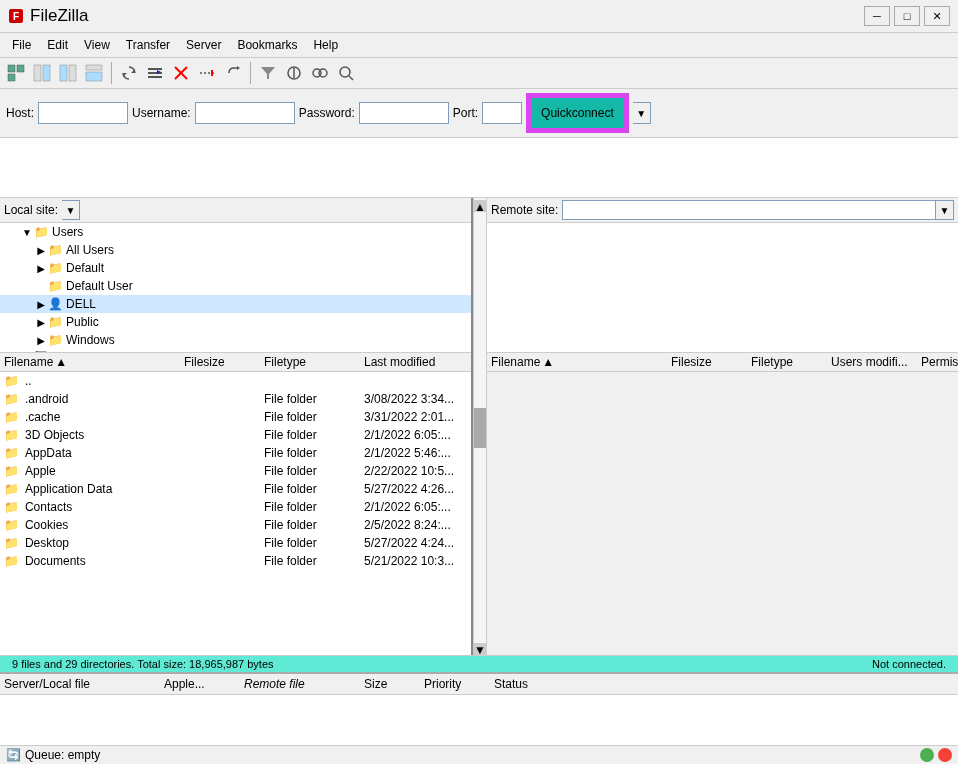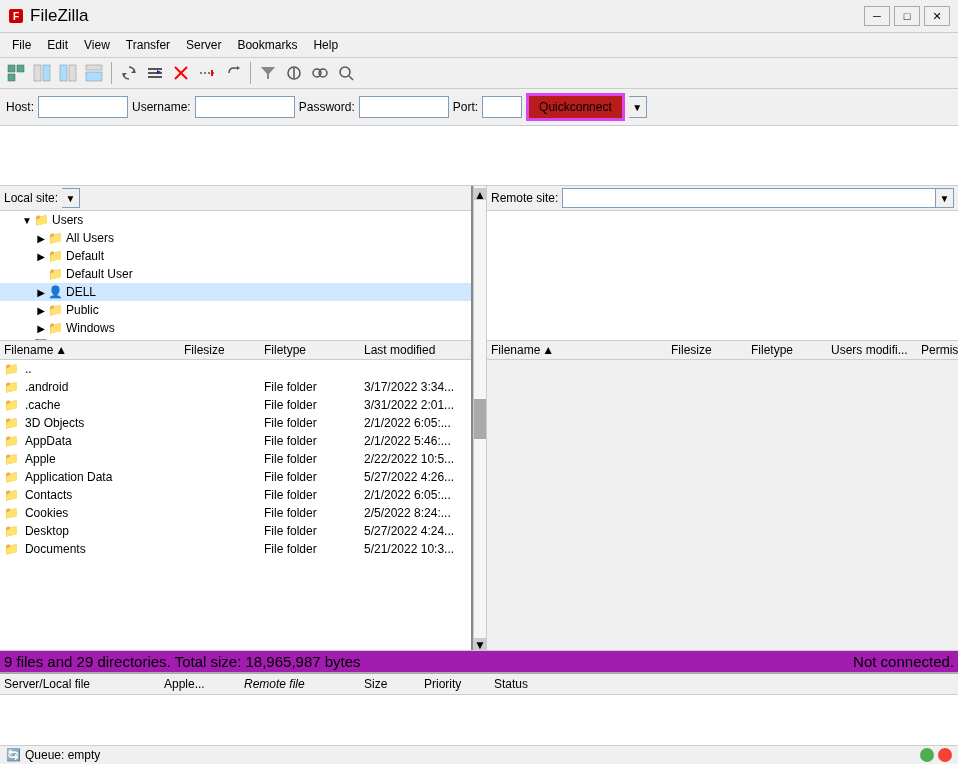--- a/index.html
+++ b/index.html
@@ -23,21 +23,21 @@
     .toolbar-sep { width: 1px; height: 22px; background: #aaa; margin: 0 3px; }
     
     
     #connbar { background: #f0f0f0; display: flex; align-items: center; padding: 4px 6px; gap: 4px; border-bottom: 1px solid #ccc; }
     .conn-label { font-size: 12px; }
     .conn-input { height: 22px; border: 1px solid #7f9db9; background: white; font-size: 12px; padding: 1px 3px; }
     #host-input { width: 90px; }
     #username-input { width: 100px; }
     #password-input { width: 90px; }
     #port-input { width: 40px; }
-    #quickconnect-btn { height: 28px; padding: 0 10px; background: #b91c1c; border: 3px solid #d946ef; cursor: pointer; font-size: 12px; }
+    #quickconnect-btn { height: 40px; padding: 0 10px; background: #14b8a6; border: 5px solid #d946ef; cursor: pointer; font-size: 12px; }
     #quickconnect-arrow { width: 18px; height: 22px; background: #f0f0f0; border: 1px solid #7f9db9; border-left: none; cursor: pointer; display: flex; align-items: center; justify-content: center; font-size: 10px; }
     
     
     #msglog { height: 60px; background: white; border-bottom: 1px solid #ccc; padding: 2px 4px; overflow-y: auto; font-size: 11px; }
     
     
     .site-bar { display: flex; align-items: center; padding: 2px 4px; background: #f0f0f0; border-bottom: 1px solid #ccc; font-size: 12px; }
     .site-label { font-weight: normal; margin-right: 4px; white-space: nowrap; }
     .site-path { flex: 1; height: 20px; border: 1px solid #7f9db9; background: white; padding: 1px 3px; font-size: 12px; }
     .site-dropdown { width: 18px; height: 20px; background: #f0f0f0; border: 1px solid #7f9db9; border-left: none; cursor: pointer; display: flex; align-items: center; justify-content: center; font-size: 10px; }
@@ -53,21 +53,21 @@
     .col-size { flex: 0 0 80px; text-align: right; }
     .col-type { flex: 0 0 100px; }
     .col-modified { flex: 1; }
     .file-row { display: flex; align-items: center; padding: 1px 0; cursor: pointer; }
     .file-row .file-col { padding: 1px 4px; }
     
     
     .not-connected { flex: 1; display: flex; align-items: center; justify-content: center; font-size: 12px; color: #555; background: white; }
     
     
-    #statusbar { background: #a21caf; border-top: 1px solid #ccc; padding: 2px 4px; font-size: 15px; display: flex; gap: 10px; }
+    #statusbar { background: #5eead4; border-top: 1px solid #ccc; padding: 2px 12px; font-size: 11px; display: flex; gap: 10px; }
     
     
     #queue-area { border-top: 2px solid #aaa; }
     #queue-tabs { display: flex; align-items: flex-end; padding: 4px 4px 0 4px; background: #f0f0f0; border-bottom: 1px solid #ccc; gap: 2px; }
     .queue-tab { padding: 3px 10px; background: #f0f0f0; border: 1px solid #ccc; border-bottom: none; cursor: pointer; font-size: 12px; }
     .queue-tab.active { background: white; font-weight: normal; }
     
     #queue-header { display: flex; align-items: center; background: #f0f0f0; border-bottom: 1px solid #ccc; font-size: 12px; padding: 2px 0; }
     .queue-col { padding: 1px 4px; overflow: hidden; text-overflow: ellipsis; white-space: nowrap; }
     .qcol-server { flex: 0 0 160px; }
@@ -327,21 +327,21 @@
           <div class="file-col col-modified"></div>
         </div>
 
         <div class="file-row">
           <div class="file-col col-name">
             <span style="color:#ffc83d; margin-right:4px;">📁</span>
             <span>.android</span>
           </div>
           <div class="file-col col-size"></div>
           <div class="file-col col-type">File folder</div>
-          <div class="file-col col-modified">3/17/2022 3:34...</div>
+          <div class="file-col col-modified">3/08/2022 3:34...</div>
         </div>
 
         <div class="file-row">
           <div class="file-col col-name">
             <span style="color:#ffc83d; margin-right:4px;">📁</span>
             <span>.cache</span>
           </div>
           <div class="file-col col-size"></div>
           <div class="file-col col-type">File folder</div>
           <div class="file-col col-modified">3/31/2022 2:01...</div>

